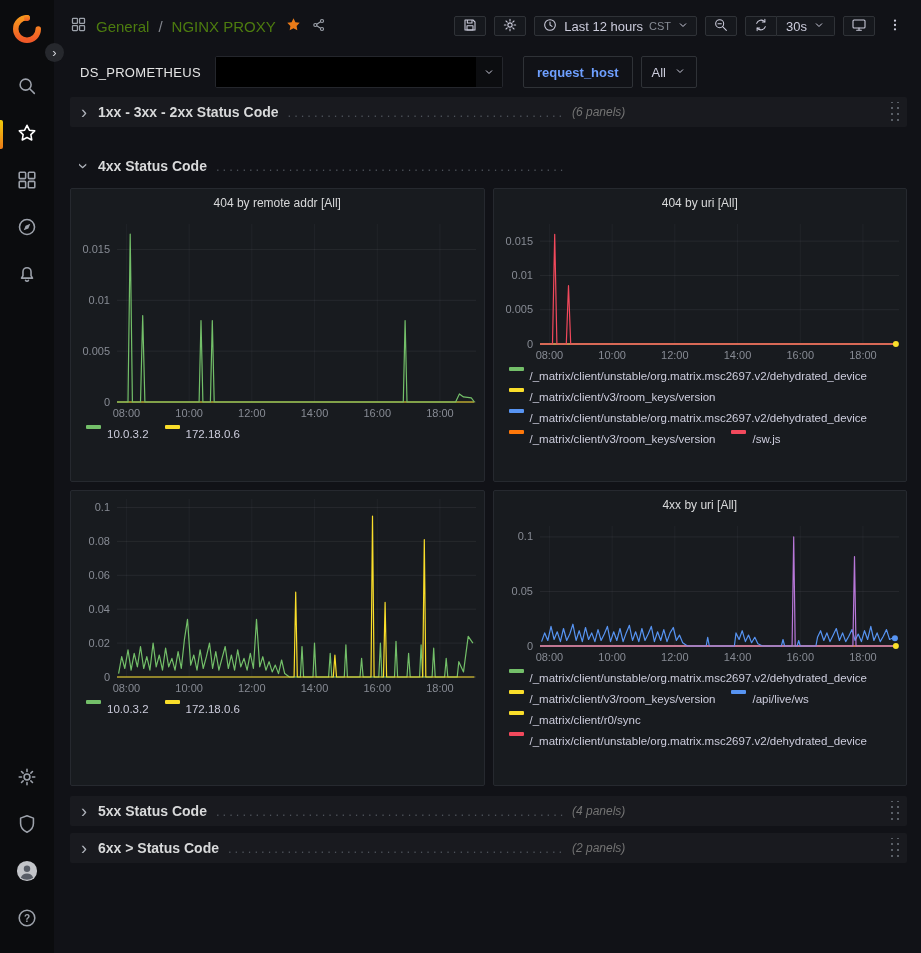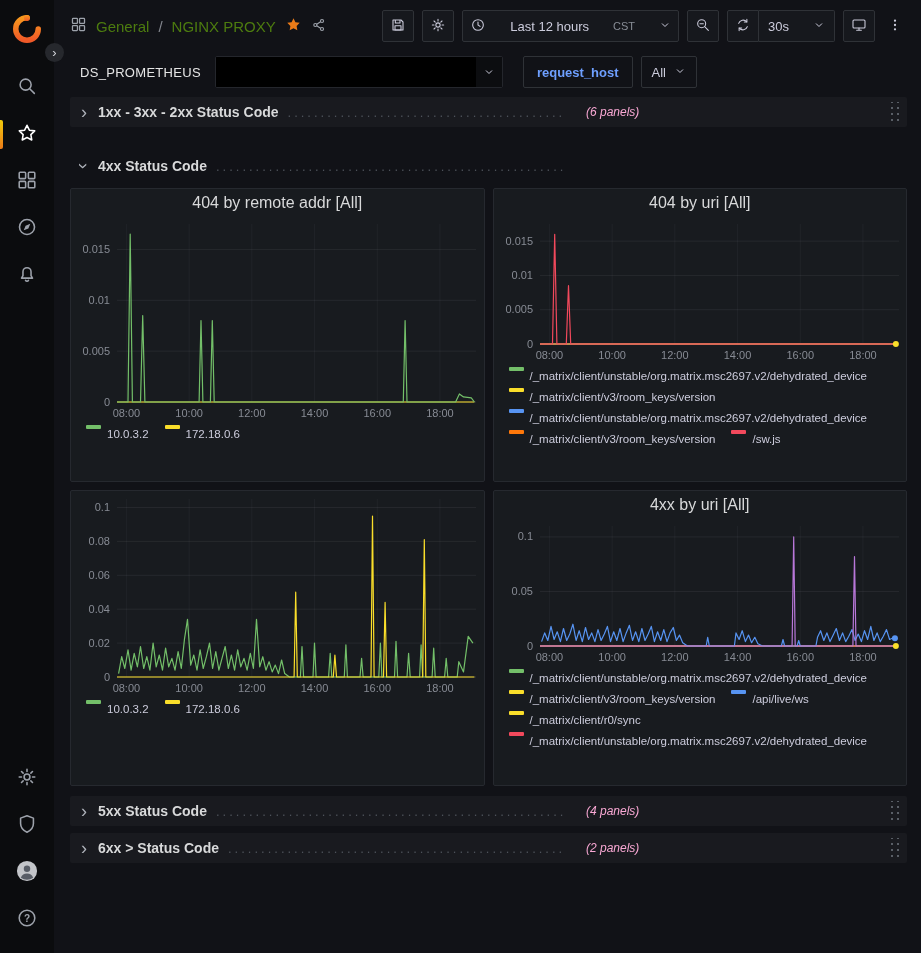--- a/index.html
+++ b/index.html
@@ -45,22 +45,22 @@
   .navbar { height: 52px; flex: none; display: flex; align-items: center; padding: 0 14px 0 16px; }
   .crumbs { display: flex; align-items: center; gap: 9px; }
   .crumbs svg { width: 17px; height: 17px; color: #9da2ab; }
   .crumb-text { font-size: 15px; color: #4d7c0f; white-space: nowrap; }
   .crumb-sep { color: #84878e; font-size: 15px; }
   .star-filled svg { width: 17px; height: 17px; color: #eb7b18; }
   .share-ic svg { width: 16px; height: 16px; }
 
   .nav-actions { margin-left: auto; display: flex; align-items: center; gap: 8px; }
   .tbtn {
-    height: 32px; min-width: 32px; padding: 0 7px;
-    display: flex; align-items: center; justify-content: center; gap: 24px;
+    height: 20px; min-width: 32px; padding: 0 7px;
+    display: flex; align-items: center; justify-content: center; gap: 6px;
     background: #16181d; border: 1px solid #2f3237; border-radius: 2px;
     color: #ccccdc; font-size: 13px; cursor: pointer; white-space: nowrap;
     font-family: "Liberation Sans", sans-serif;
   }
   .tbtn svg { width: 16px; height: 16px; flex: none; }
   .tbtn .caret svg { width: 12px; height: 12px; }
   .tz { color: #888d96; font-size: 11px; }
   .split { display: flex; }
   .split .tbtn:first-child { border-radius: 2px 0 0 2px; }
   .split .tbtn:last-child  { border-radius: 0 2px 2px 0; border-left: none; padding: 0 9px; }
@@ -94,39 +94,39 @@
     height: 30px; display: flex; align-items: center; padding: 0 6px;
     border-radius: 2px; cursor: pointer; margin-bottom: 7px;
     background: rgba(204,204,220,0.045);
   }
   .row-bar.expanded { background: transparent; margin-top: 24px; }
   .row-left { display: flex; align-items: center; width: 488px; min-width: 0; }
   .chev { width: 16px; text-align: center; color: #aeb2ba; font-size: 18px; line-height: 1; flex: none; display:inline-block; }
   .chev.down { transform: rotate(90deg); }
   .row-title { font-size: 14px; font-weight: 700; color: #d8d9da; margin: 0 9px 0 6px; white-space: nowrap; flex: none; }
   .row-dots { flex: 1; overflow: hidden; white-space: nowrap; color: #4d525a; letter-spacing: 3px; font-size: 13px; }
-  .row-count { font-size: 12px; font-style: italic; color: #f9a8d4; margin-left: 22px; white-space: nowrap; }
+  .row-count { font-size: 12px; font-style: italic; color: #737373; margin-left: 8px; white-space: nowrap; }
   .drag-handle {
     margin-left: auto; width: 13px; height: 20px; cursor: grab; flex: none;
     background-image: radial-gradient(circle, #595e66 1.1px, transparent 1.3px);
     background-size: 6px 6px; background-position: 1px 3px;
   }
 
   
   .panels-grid {
     display: grid; grid-template-columns: 1fr 1fr; grid-template-rows: 294px 296px;
     gap: 8px; margin: 2px 0 10px;
   }
   .panel {
     background: #181b1f; border: 1px solid #26292f; border-radius: 2px;
     display: flex; flex-direction: column; overflow: hidden; min-width: 0;
   }
   .panel-header {
     height: 27px; flex: none; display: flex; align-items: center; justify-content: center;
-    font-size: 16px; font-weight: 500; color: #d8d9da; cursor: pointer;
+    font-size: 12px; font-weight: 500; color: #d8d9da; cursor: pointer;
   }
   .panel-chart { flex: none; padding: 0 4px; }
   .panel-legend {
     flex: 1; overflow: hidden; display: flex; flex-wrap: wrap; align-content: flex-start;
     column-gap: 16px; row-gap: 3px; padding: 3px 8px 4px 15px;
     font-size: 11.5px; color: #ccccdc; line-height: 18px;
   }
   .legend-item { display: flex; gap: 6px; white-space: nowrap; max-width: 100%; overflow: hidden; cursor: pointer; height: 18px; }
   .legend-swatch { width: 15px; height: 4px; border-radius: 1px; flex: none; }
   .axis-text { fill: #878b94; font-size: 11px; font-family: "Liberation Sans", sans-serif; }

